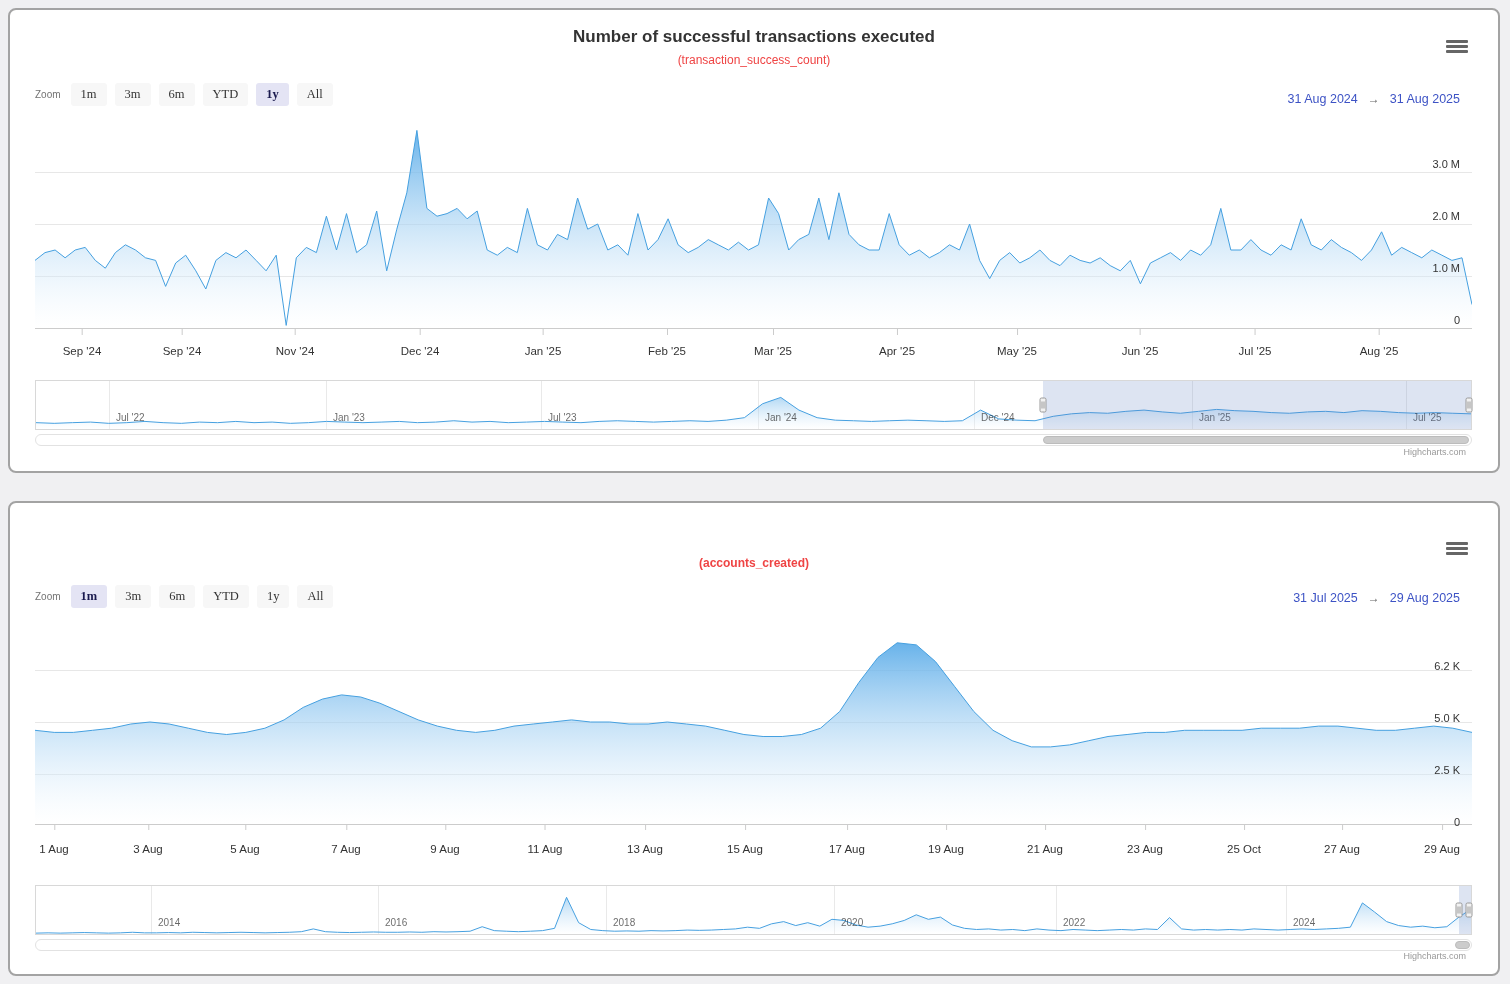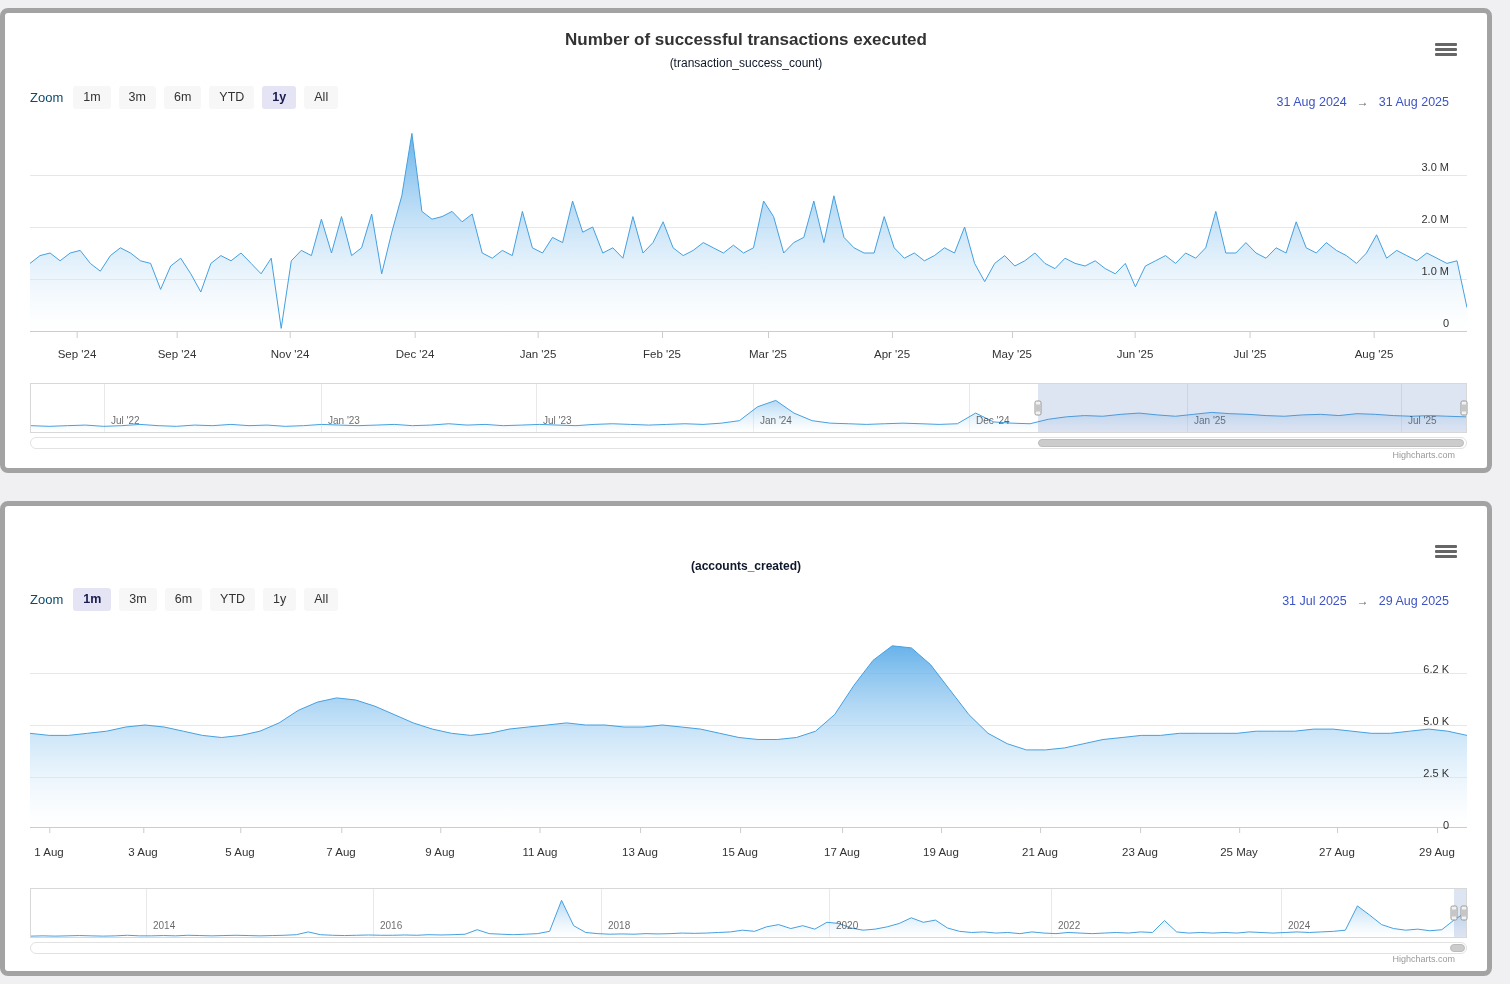--- a/index.html
+++ b/index.html
@@ -4,41 +4,41 @@
 <style>
   html,body{margin:0;padding:0;}
   body{
     width:1510px;height:984px;position:relative;
     background:#f0f0f2;
     font-family:"Liberation Sans", sans-serif;
     color:#333;
     overflow:hidden;
   }
   .card{
-    position:absolute;left:0;width:1492px;
-    background:#ffffff;border:5px solid #a3a3a3;border-radius:8px;
+    position:absolute;left:8px;width:1492px;
+    background:#ffffff;border:2px solid #a3a3a3;border-radius:8px;
     box-sizing:border-box;
   }
   #card1{top:8px;height:465px;}
   #card2{top:501px;height:475px;}
 
   .chart-title{position:absolute;left:0;right:0;text-align:center;font-size:17px;font-weight:bold;color:#333;}
-  .chart-subtitle{position:absolute;left:0;right:0;text-align:center;font-size:12px;color:#0f172a;}
+  .chart-subtitle{position:absolute;left:0;right:0;text-align:center;font-size:12px;color:#ef4444;}
   #card1 .chart-title{top:17px;} #card1 .chart-subtitle{top:43px;}
   #card2 .chart-title{top:27px;} #card2 .chart-subtitle{top:53px;font-weight:bold;}
 
   .burger{position:absolute;right:30px;width:22px;height:13px;display:flex;flex-direction:column;justify-content:space-between;cursor:pointer;background:none;border:none;padding:0;}
   #card1 .burger{top:30px;} #card2 .burger{top:39px;}
   .burger span{display:block;height:3px;background:#666;border-radius:1px;}
 
   .zoom-row{position:absolute;left:25px;display:flex;align-items:center;}
   #card1 .zoom-row{top:73px;} #card2 .zoom-row{top:82px;}
-  .zoom-label{font-size:13px;color:#0c4a6e;margin-right:10px;}
+  .zoom-label{font-size:10px;color:#737373;margin-right:10px;}
   .rs-btn{
-    font-family:Liberation Sans, sans-serif;font-size:12.5px;color:#333;
+    font-family:Liberation Serif, serif;font-size:12.5px;color:#333;
     background:#f7f7f7;border:none;border-radius:3px;
     padding:5px 10px;margin-right:8px;cursor:pointer;line-height:13px;
   }
   .rs-btn.selected{background:#e4e4f4;font-weight:bold;color:#1a1a4e;}
 
   .range-inputs{position:absolute;right:38px;font-size:12.5px;display:flex;align-items:center;}
   #card1 .range-inputs{top:82px;} #card2 .range-inputs{top:88px;}
   .range-date{color:#3d53c5;cursor:pointer;}
   .range-arrow{color:#666;margin:0 10px;font-size:12px;}
 
@@ -224,21 +224,21 @@
   <span class="xlab" style="left:235px">5 Aug</span>
   <span class="xlab" style="left:336px">7 Aug</span>
   <span class="xlab" style="left:435px">9 Aug</span>
   <span class="xlab" style="left:535px">11 Aug</span>
   <span class="xlab" style="left:635px">13 Aug</span>
   <span class="xlab" style="left:735px">15 Aug</span>
   <span class="xlab" style="left:837px">17 Aug</span>
   <span class="xlab" style="left:936px">19 Aug</span>
   <span class="xlab" style="left:1035px">21 Aug</span>
   <span class="xlab" style="left:1135px">23 Aug</span>
-  <span class="xlab" style="left:1234px">25 May</span>
+  <span class="xlab" style="left:1234px">25 Oct</span>
   <span class="xlab" style="left:1332px">27 Aug</span>
   <span class="xlab" style="left:1432px">29 Aug</span>
 
   <div class="navigator">
     <div class="nav-grid" style="left:115px"></div>
     <div class="nav-grid" style="left:342px"></div>
     <div class="nav-grid" style="left:570px"></div>
     <div class="nav-grid" style="left:798px"></div>
     <div class="nav-grid" style="left:1020px"></div>
     <div class="nav-grid" style="left:1250px"></div>

